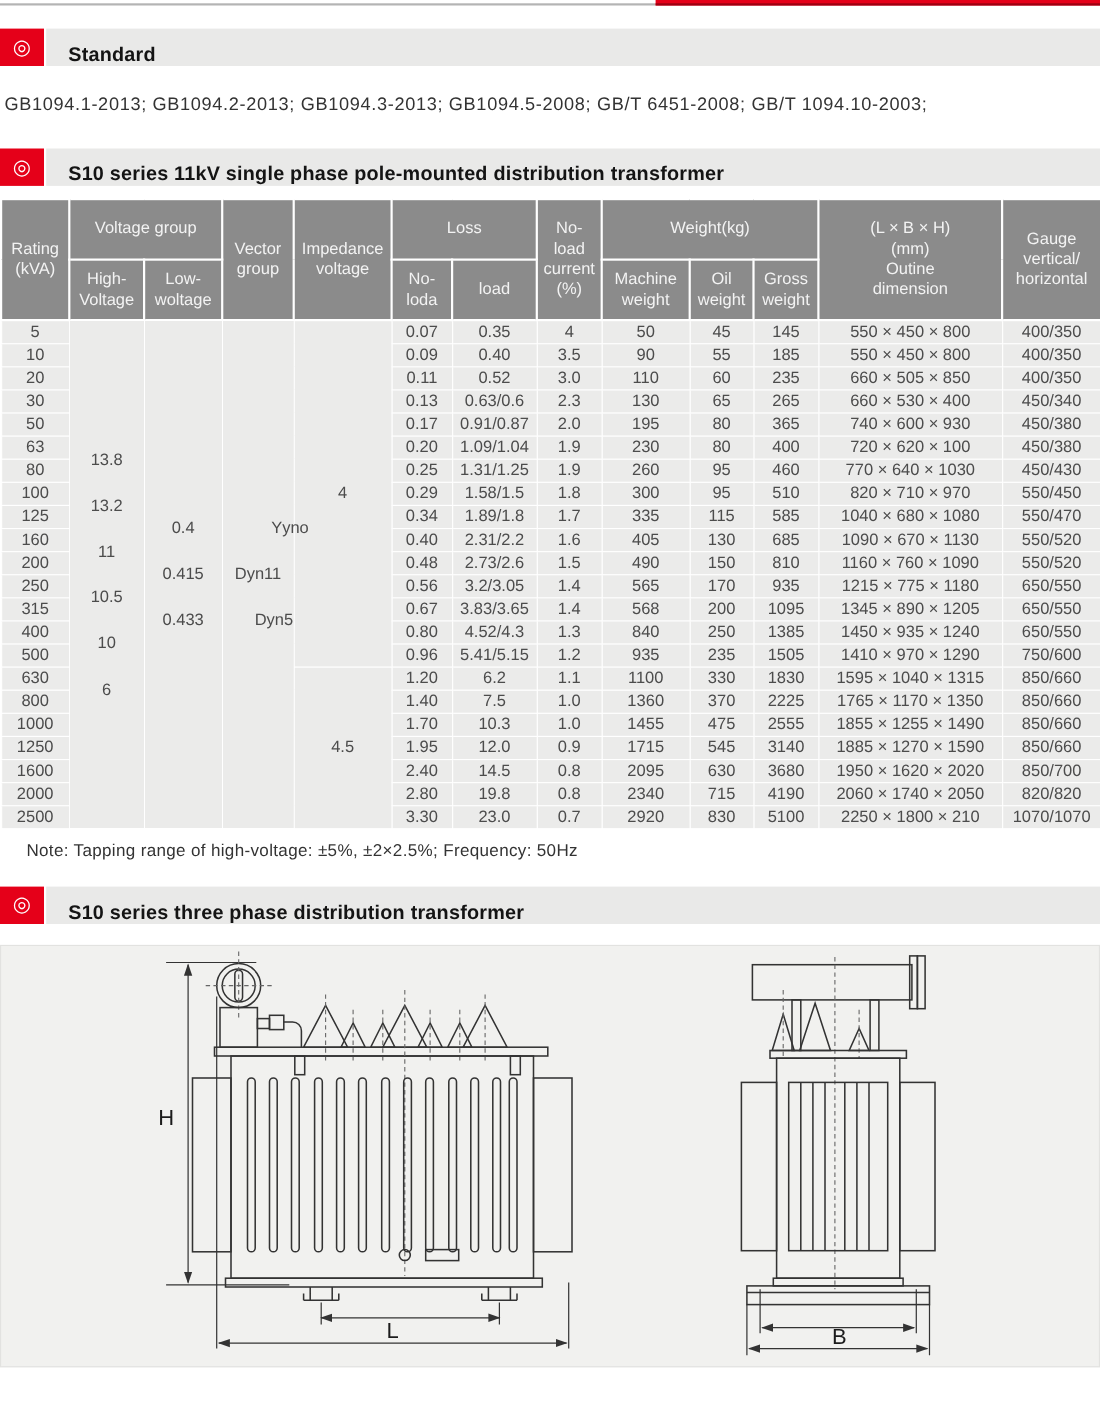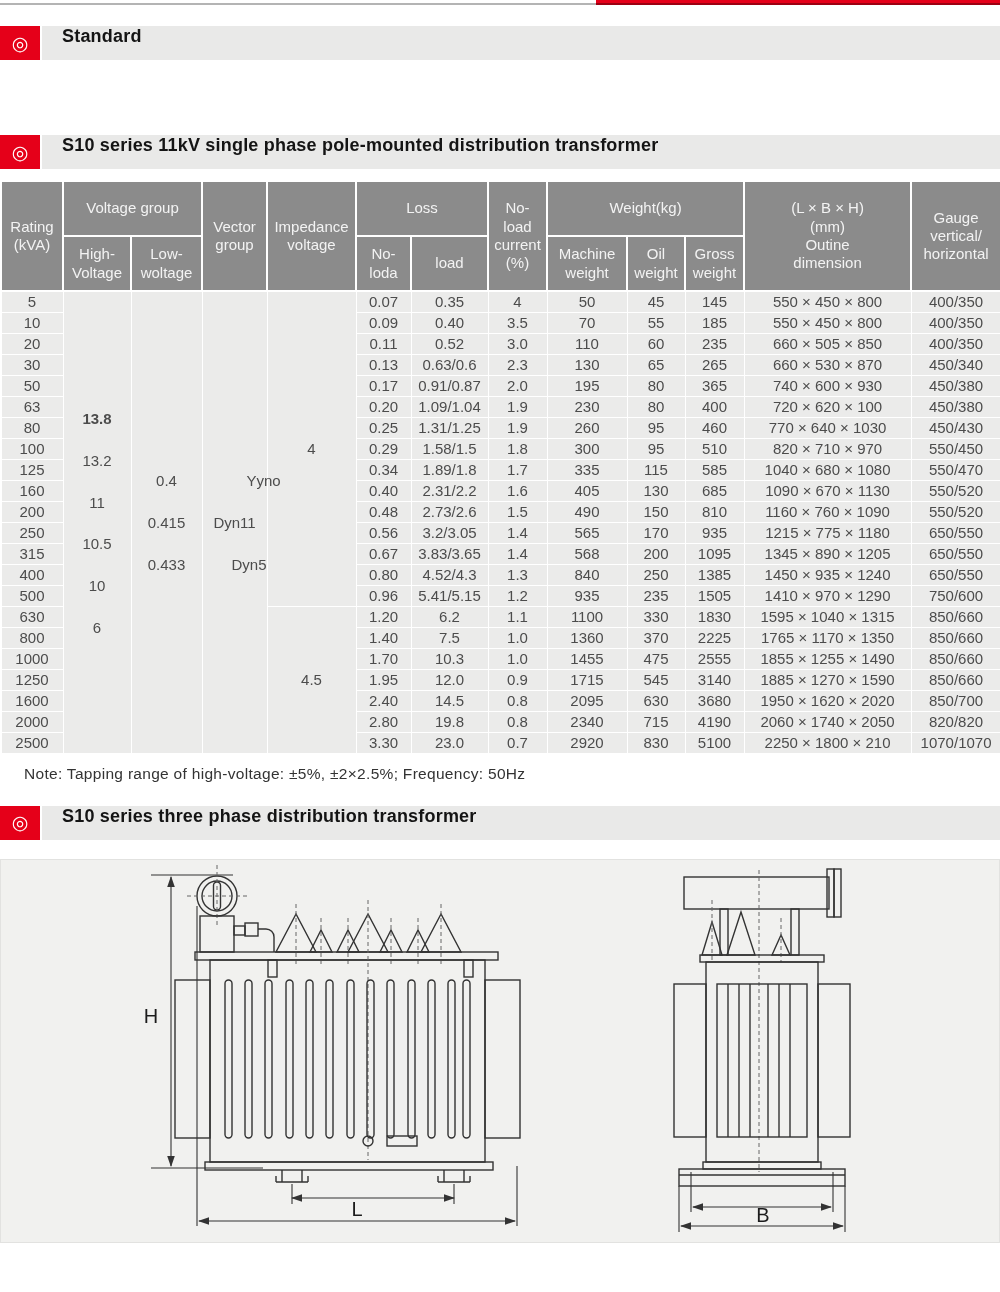--- a/index.html
+++ b/index.html
@@ -8,21 +8,21 @@
   body{width:1000px;height:1292px;font-family:"Liberation Sans",sans-serif;color:#222;overflow:hidden;}
 
   
   .top-strip{position:relative;height:8px;}
   .gray-rule{position:absolute;left:0;top:3px;width:596px;height:2px;background:#b4b4b4;}
   .red-bar{position:absolute;left:596px;top:0;width:404px;height:5px;background:var(--red);border-bottom:2px solid #9c0012;}
 
   
   .sec-header{display:flex;height:34px;align-items:stretch;}
   .sec-header .sec-icon{flex:none;width:40px;background:var(--red);color:#fff;display:flex;align-items:center;justify-content:center;font-size:19px;line-height:1;}
-  .sec-header .sec-bar{flex:1;background:#e9e9e8;display:flex;align-items:flex-start;padding-left:20px;margin-left:2px;}
+  .sec-header .sec-bar{flex:1;background:#e9e9e8;display:flex;align-items:flex-end;padding-left:20px;margin-left:2px;}
   .sec-title{font-size:18px;font-weight:bold;color:#141414;letter-spacing:.2px;}
   .h1{margin-top:18px;}
   .h2{margin-top:26px;}
   .h3{margin-top:23px;}
 
   .standards{margin-top:22px;padding-left:4px;font-size:16.5px;line-height:27px;color:#333;letter-spacing:.6px;}
 
   
   .spec-table{border-collapse:collapse;table-layout:fixed;width:1000px;margin-top:11px;}
   .spec-table th{background:var(--hdr-gray);color:#f3f3f3;font-weight:normal;font-size:15px;line-height:1.22;border:2px solid #fff;text-align:center;vertical-align:middle;white-space:pre-line;padding:1px;}
@@ -51,21 +51,21 @@
 <div class="sec-header h1">
   <span class="sec-icon">
       <span>◎</span>
     </span>
   <span class="sec-bar">
     <span class="sec-title">Standard</span>
   </span>
 </div>
 
 <p class="standards">
-  <br>
+  <span>GB1094.1-2013; GB1094.2-2013; GB1094.3-2013; GB1094.5-2008; GB/T 6451-2008; GB/T 1094.10-2003;</span><br>
 </p>
 
 <div class="sec-header h2">
   <span class="sec-icon">
       <span>◎</span>
     </span>
   <span class="sec-bar">
     <span class="sec-title">S10 series 11kV single phase pole-mounted distribution transformer</span>
   </span>
 </div>
@@ -122,21 +122,21 @@
       <th>Oil
 weight</th>
       <th>Gross
 weight</th>
     </tr>
   </thead>
   <tbody>
       <tr>
         <td>5</td>
         <td rowspan="22" class="merged">
-          <span class="mval" style="top: 27.3%; font-weight: bold;">13.8</span>
+          <span class="mval" style="top: 27.3%;">13.8</span>
           <span class="mval" style="top: 36.4%;">13.2</span>
           <span class="mval" style="top: 45.5%;">11</span>
           <span class="mval" style="top: 54.5%;">10.5</span>
           <span class="mval" style="top: 63.6%;">10</span>
           <span class="mval" style="top: 72.7%;">6</span>
         </td>
         <td rowspan="22" class="merged">
           <span class="mval" style="top: 40.9%;">0.4</span>
           <span class="mval" style="top: 50%;">0.415</span>
           <span class="mval" style="top: 59.1%;">0.433</span>
@@ -154,21 +154,21 @@
         <td>45</td>
         <td>145</td>
         <td>550 × 450 × 800</td>
         <td>400/350</td>
       </tr>
       <tr>
         <td>10</td>
         <td>0.09</td>
         <td>0.40</td>
         <td>3.5</td>
-        <td>70</td>
+        <td>90</td>
         <td>55</td>
         <td>185</td>
         <td>550 × 450 × 800</td>
         <td>400/350</td>
       </tr>
       <tr>
         <td>20</td>
         <td>0.11</td>
         <td>0.52</td>
         <td>3.0</td>
@@ -179,21 +179,21 @@
         <td>400/350</td>
       </tr>
       <tr>
         <td>30</td>
         <td>0.13</td>
         <td>0.63/0.6</td>
         <td>2.3</td>
         <td>130</td>
         <td>65</td>
         <td>265</td>
-        <td>660 × 530 × 870</td>
+        <td>660 × 530 × 400</td>
         <td>450/340</td>
       </tr>
       <tr>
         <td>50</td>
         <td>0.17</td>
         <td>0.91/0.87</td>
         <td>2.0</td>
         <td>195</td>
         <td>80</td>
         <td>365</td>

